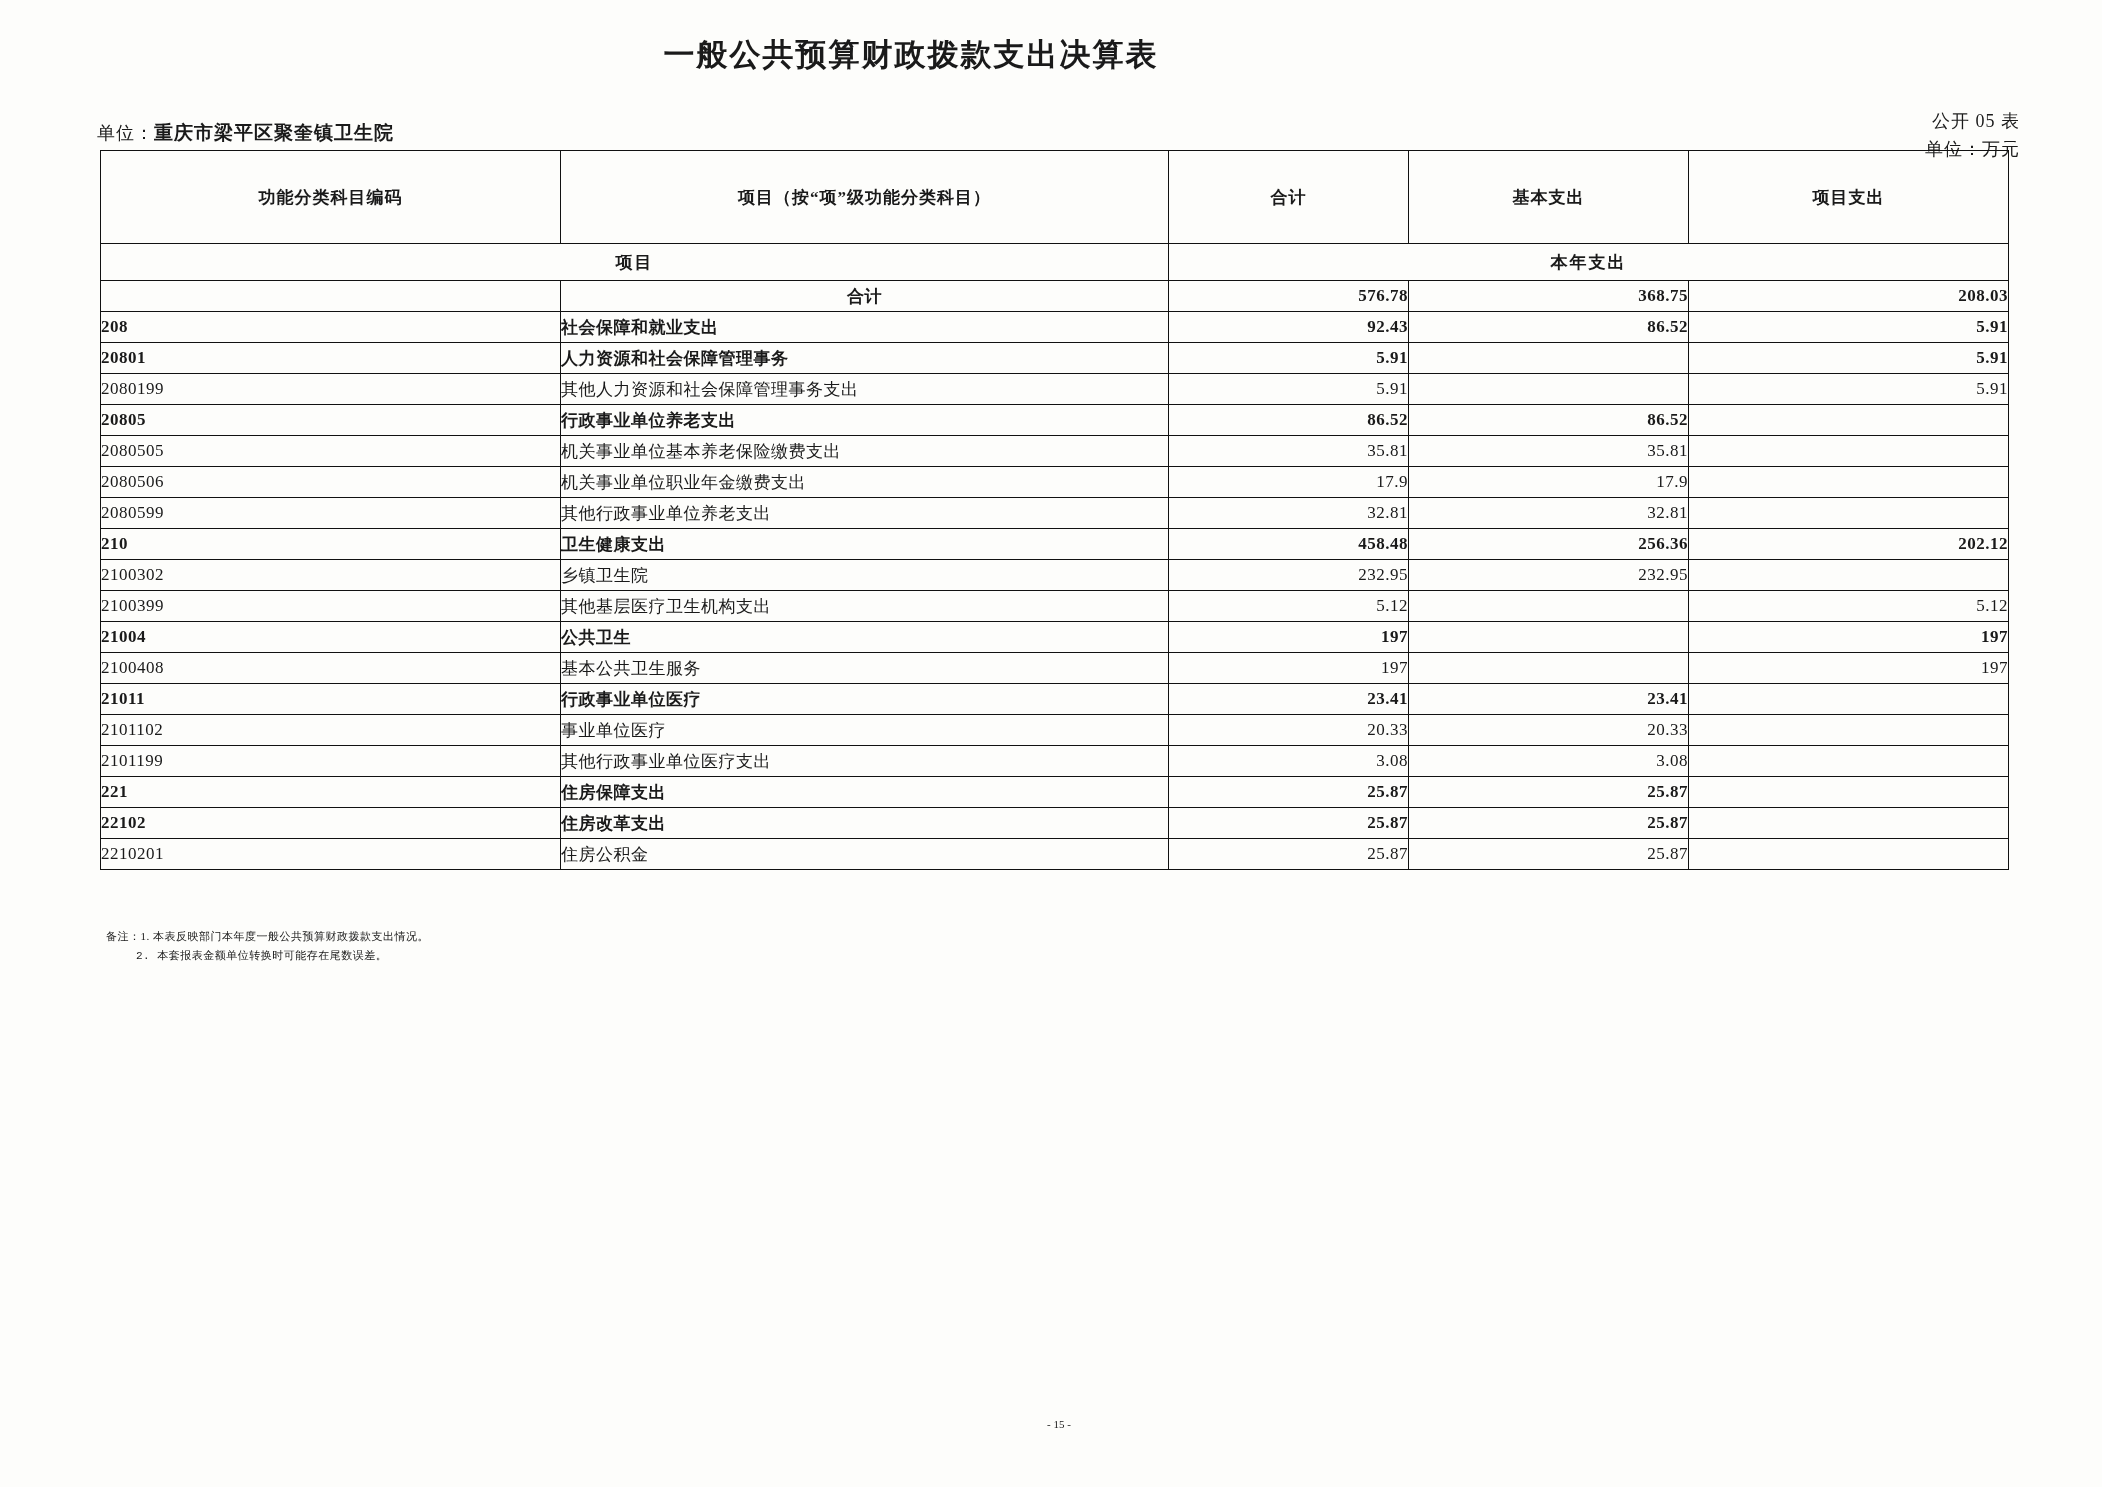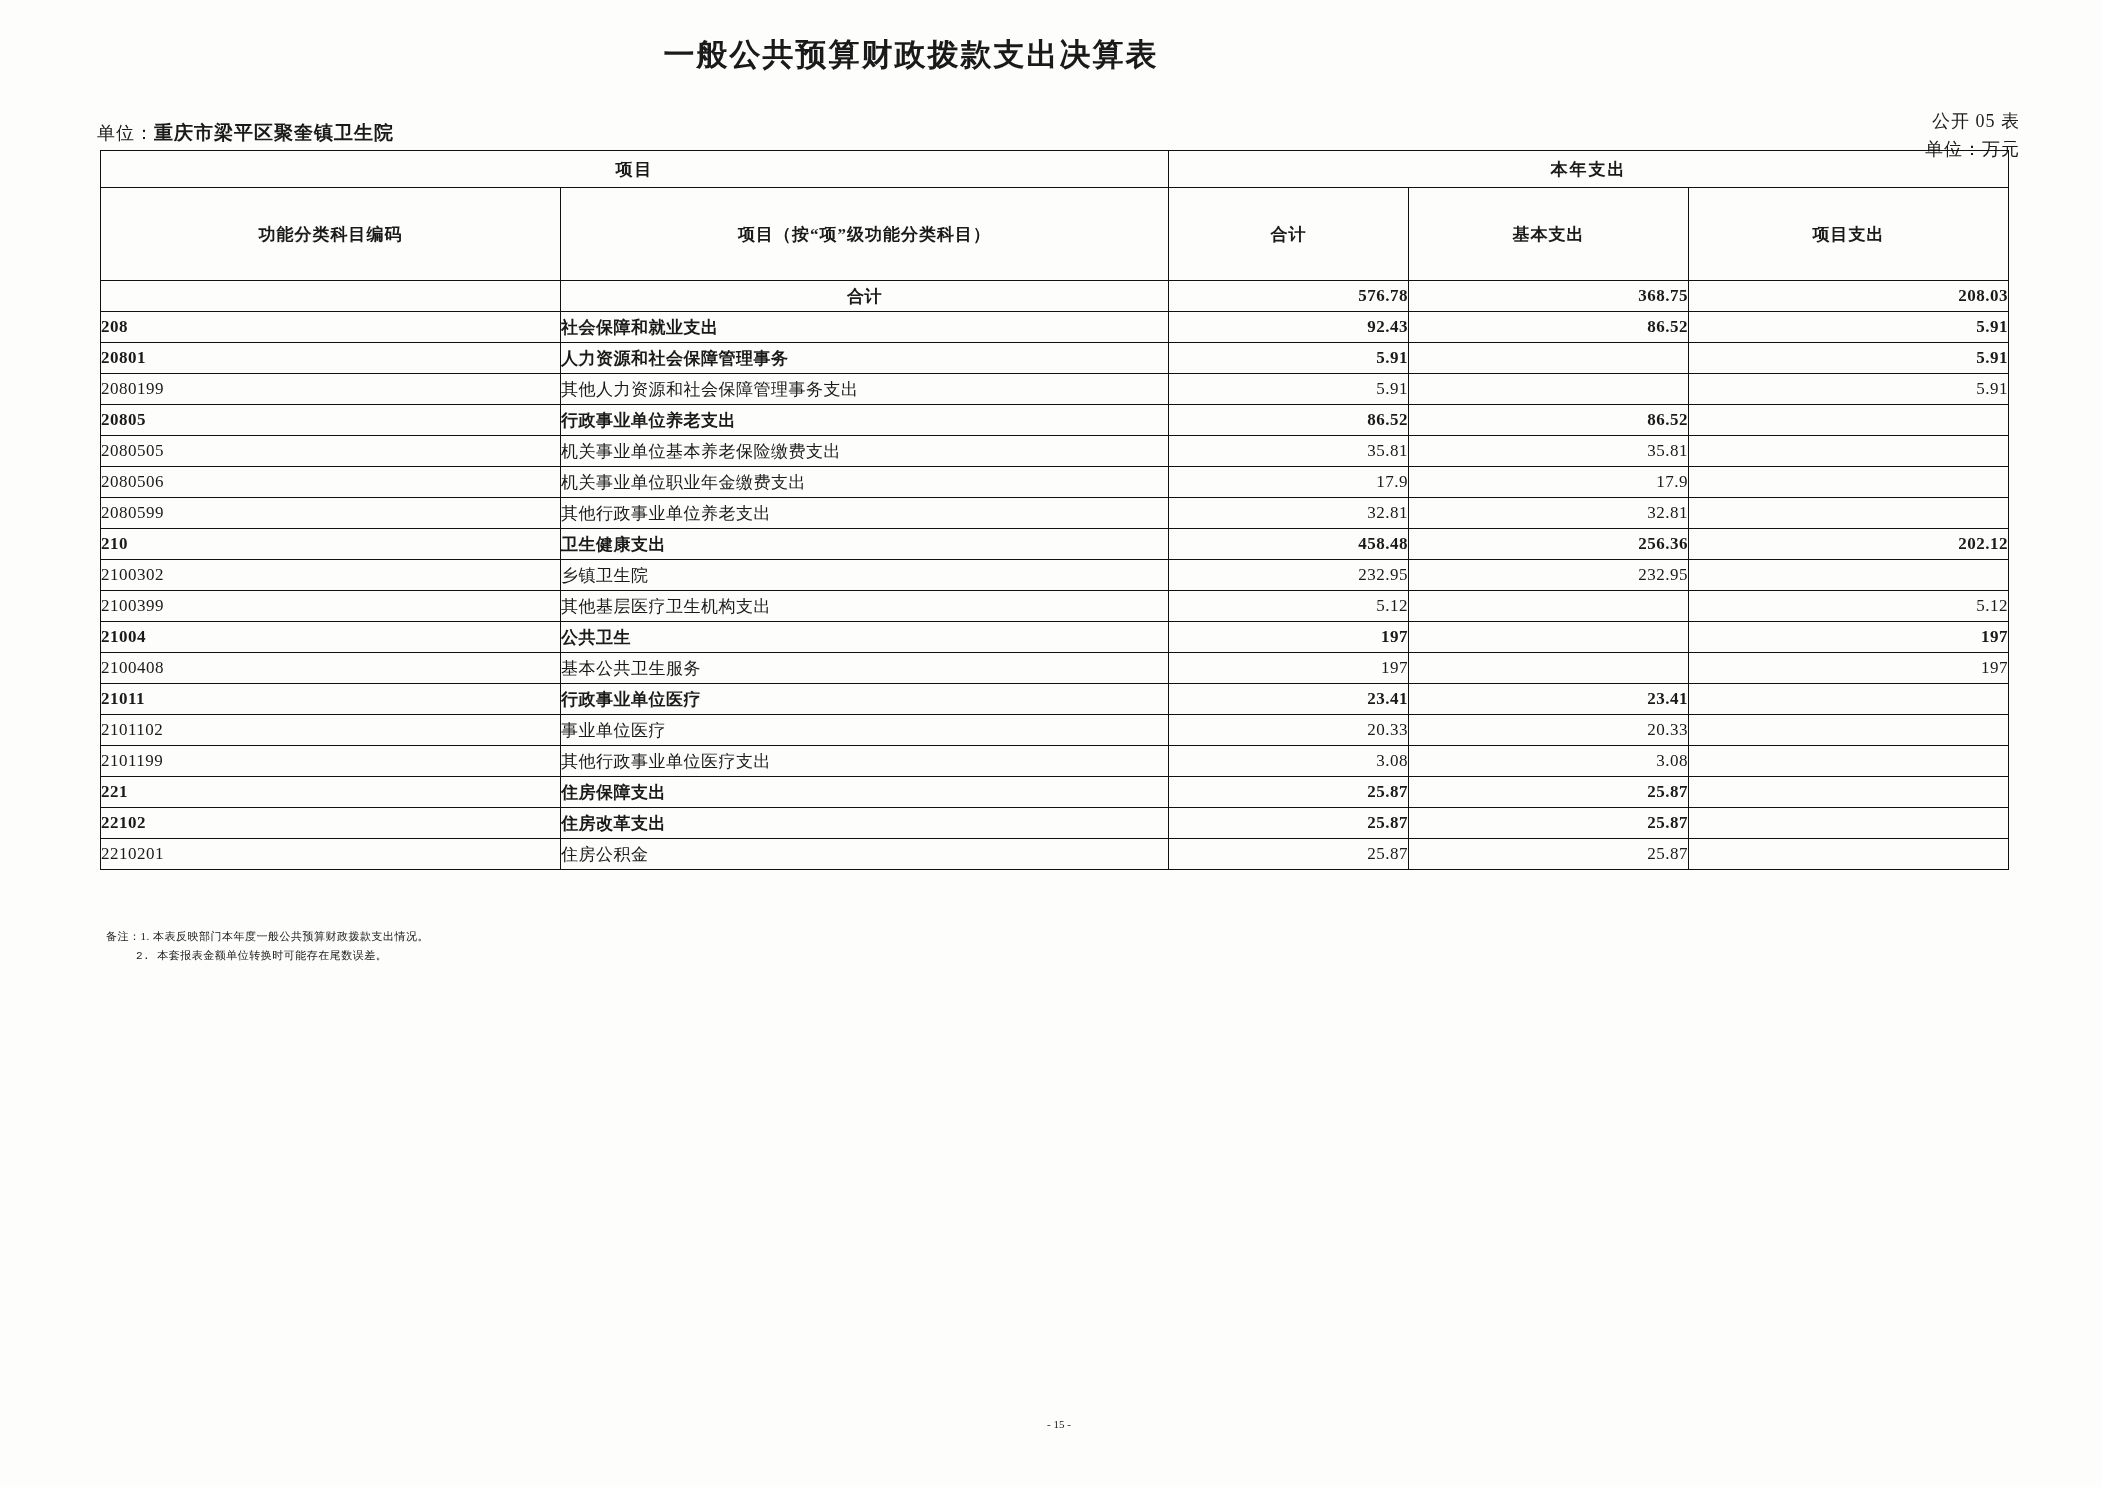--- a/index.html
+++ b/index.html
@@ -141,29 +141,29 @@
   <table class="main">
     <colgroup>
       <col style="width:460px">
       <col style="width:608px">
       <col style="width:240px">
       <col style="width:280px">
       <col style="width:320px">
     </colgroup>
     <thead>
       <tr>
-        <th class="h-main" colspan="2">项目</th>
-        <th class="h-main" colspan="3">本年支出</th>
-      </tr>
-      <tr>
         <th class="h-sub">功能分类科目编码</th>
         <th class="h-sub">项目（按“项”级功能分类科目）</th>
         <th class="h-sub">合计</th>
         <th class="h-sub">基本支出</th>
         <th class="h-sub">项目支出</th>
+      </tr>
+      <tr>
+        <th class="h-main" colspan="2">项目</th>
+        <th class="h-main" colspan="3">本年支出</th>
       </tr>
     </thead>
     <tbody>
         <tr class="total">
           <td class="code"></td>
           <td class="item">合计</td>
           <td class="num">576.78</td>
           <td class="num">368.75</td>
           <td class="num">208.03</td>
         </tr>

